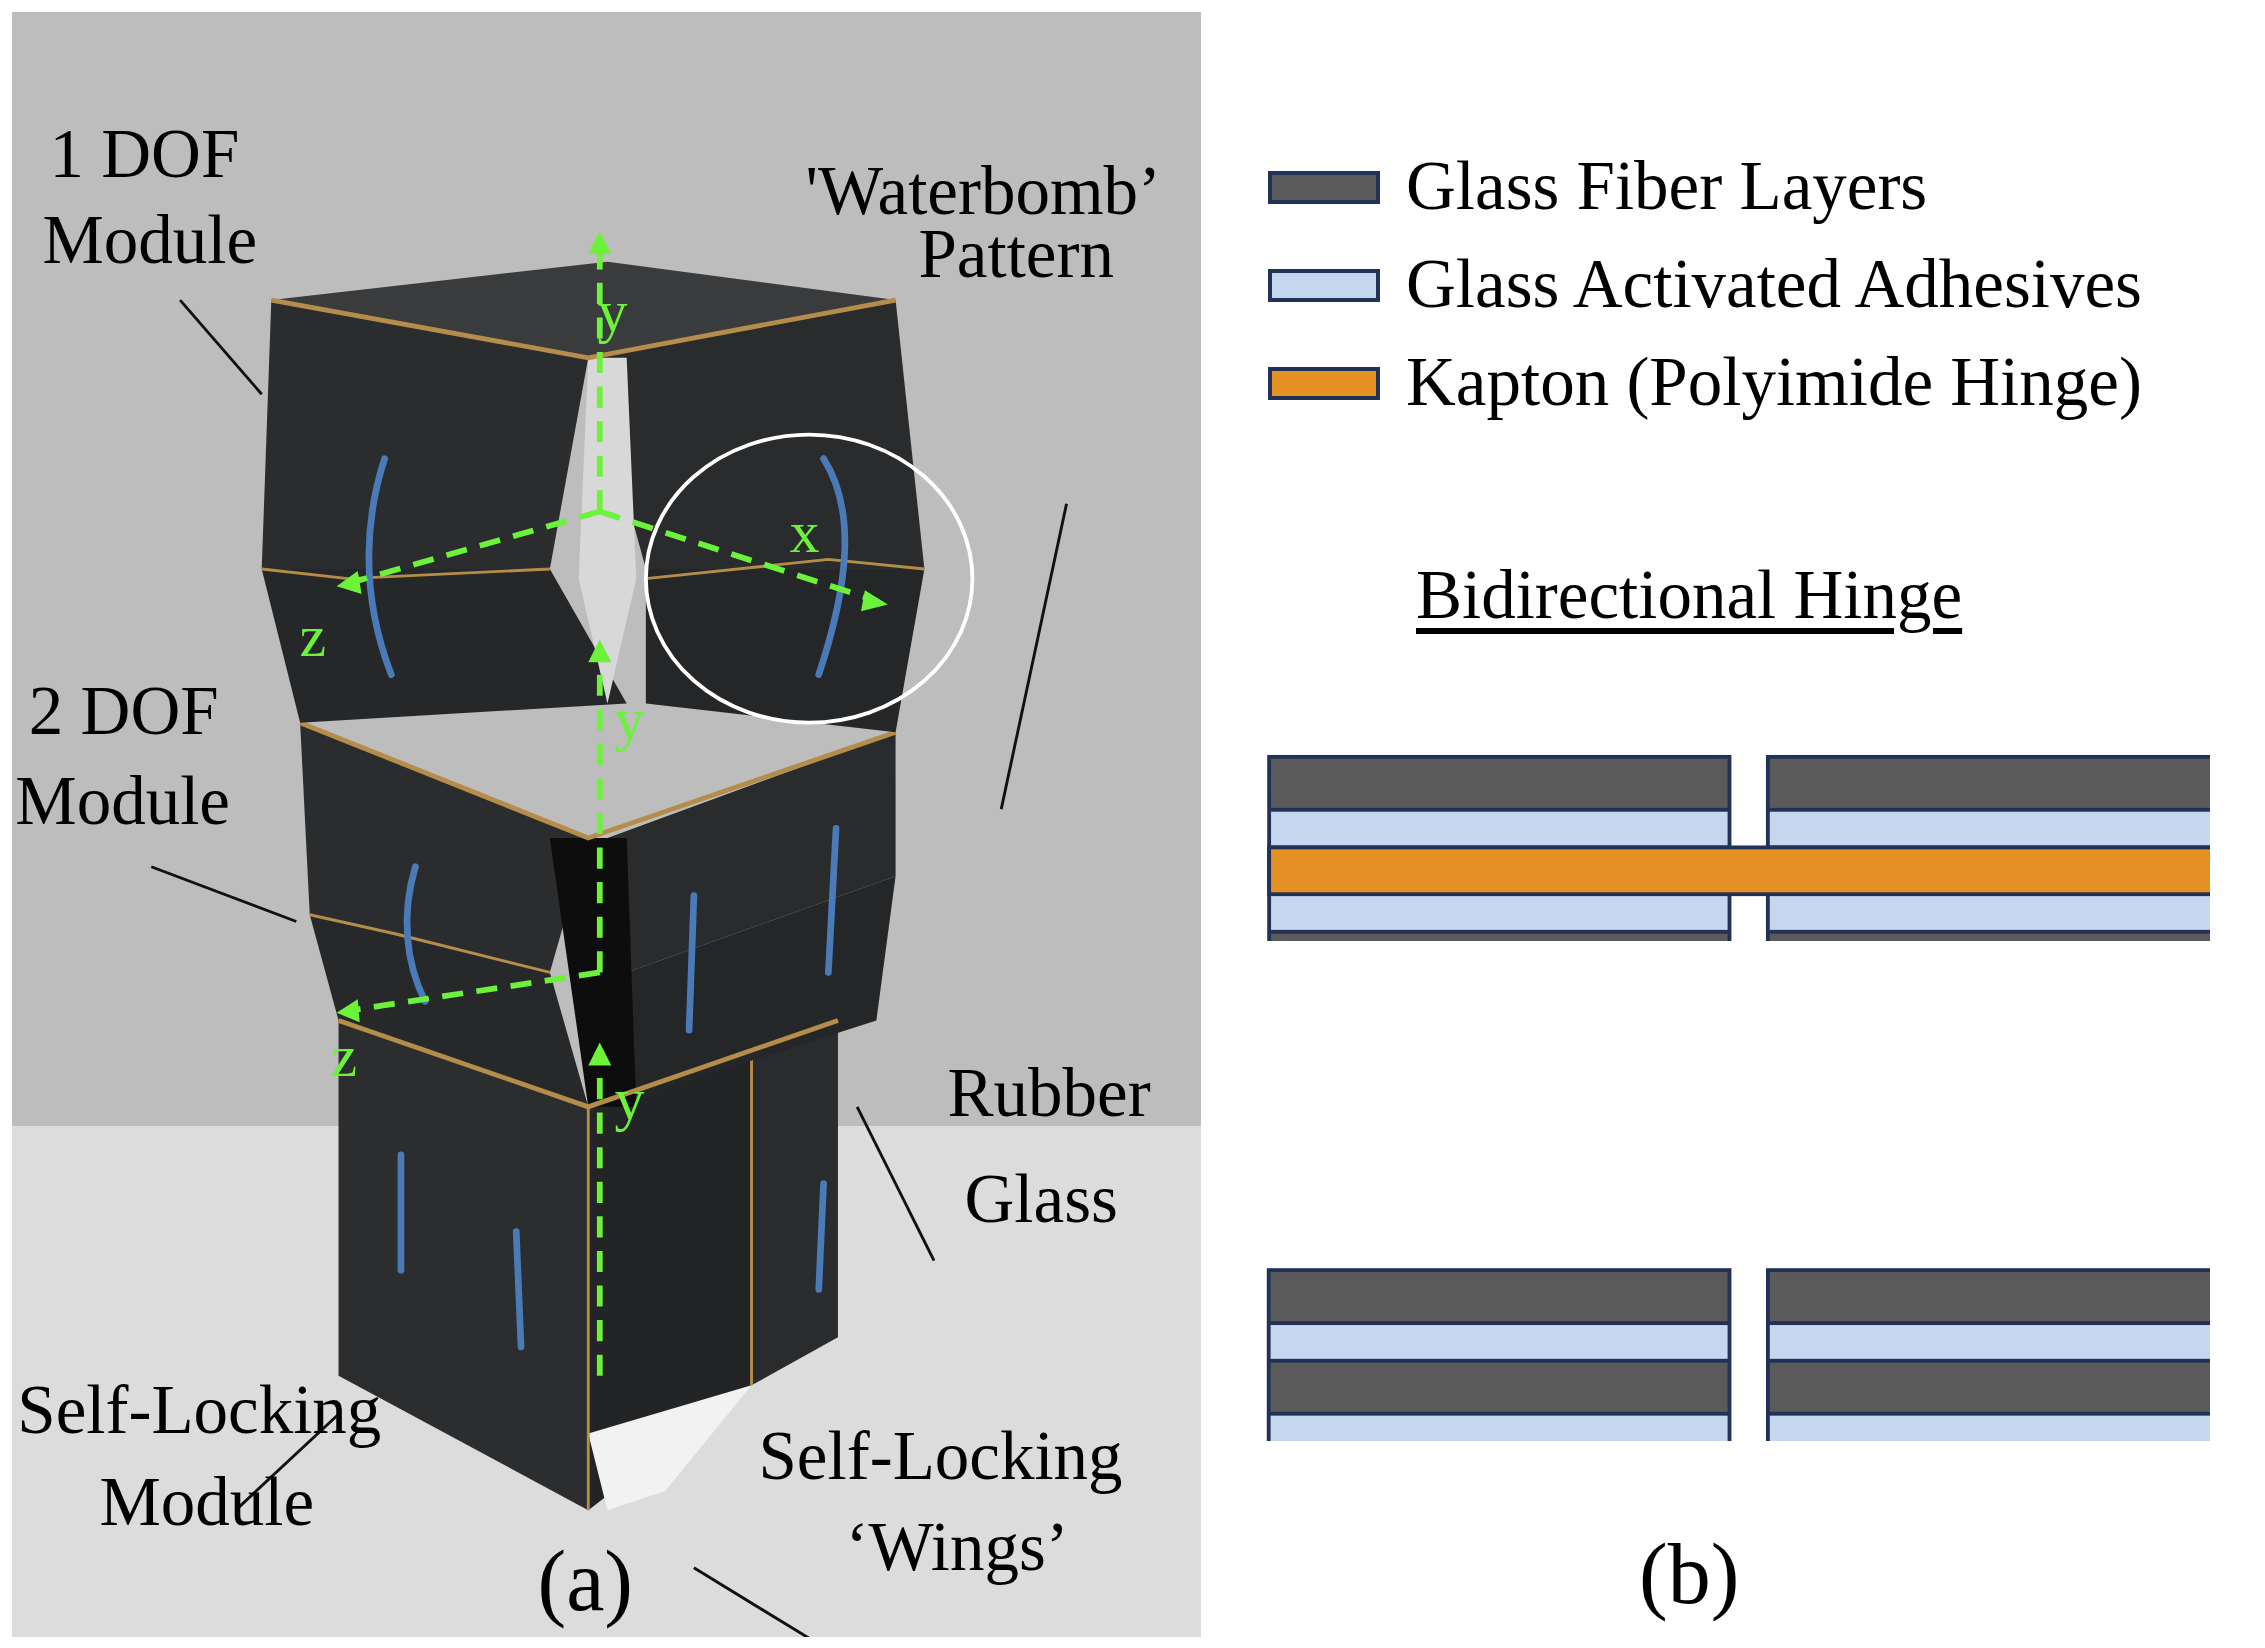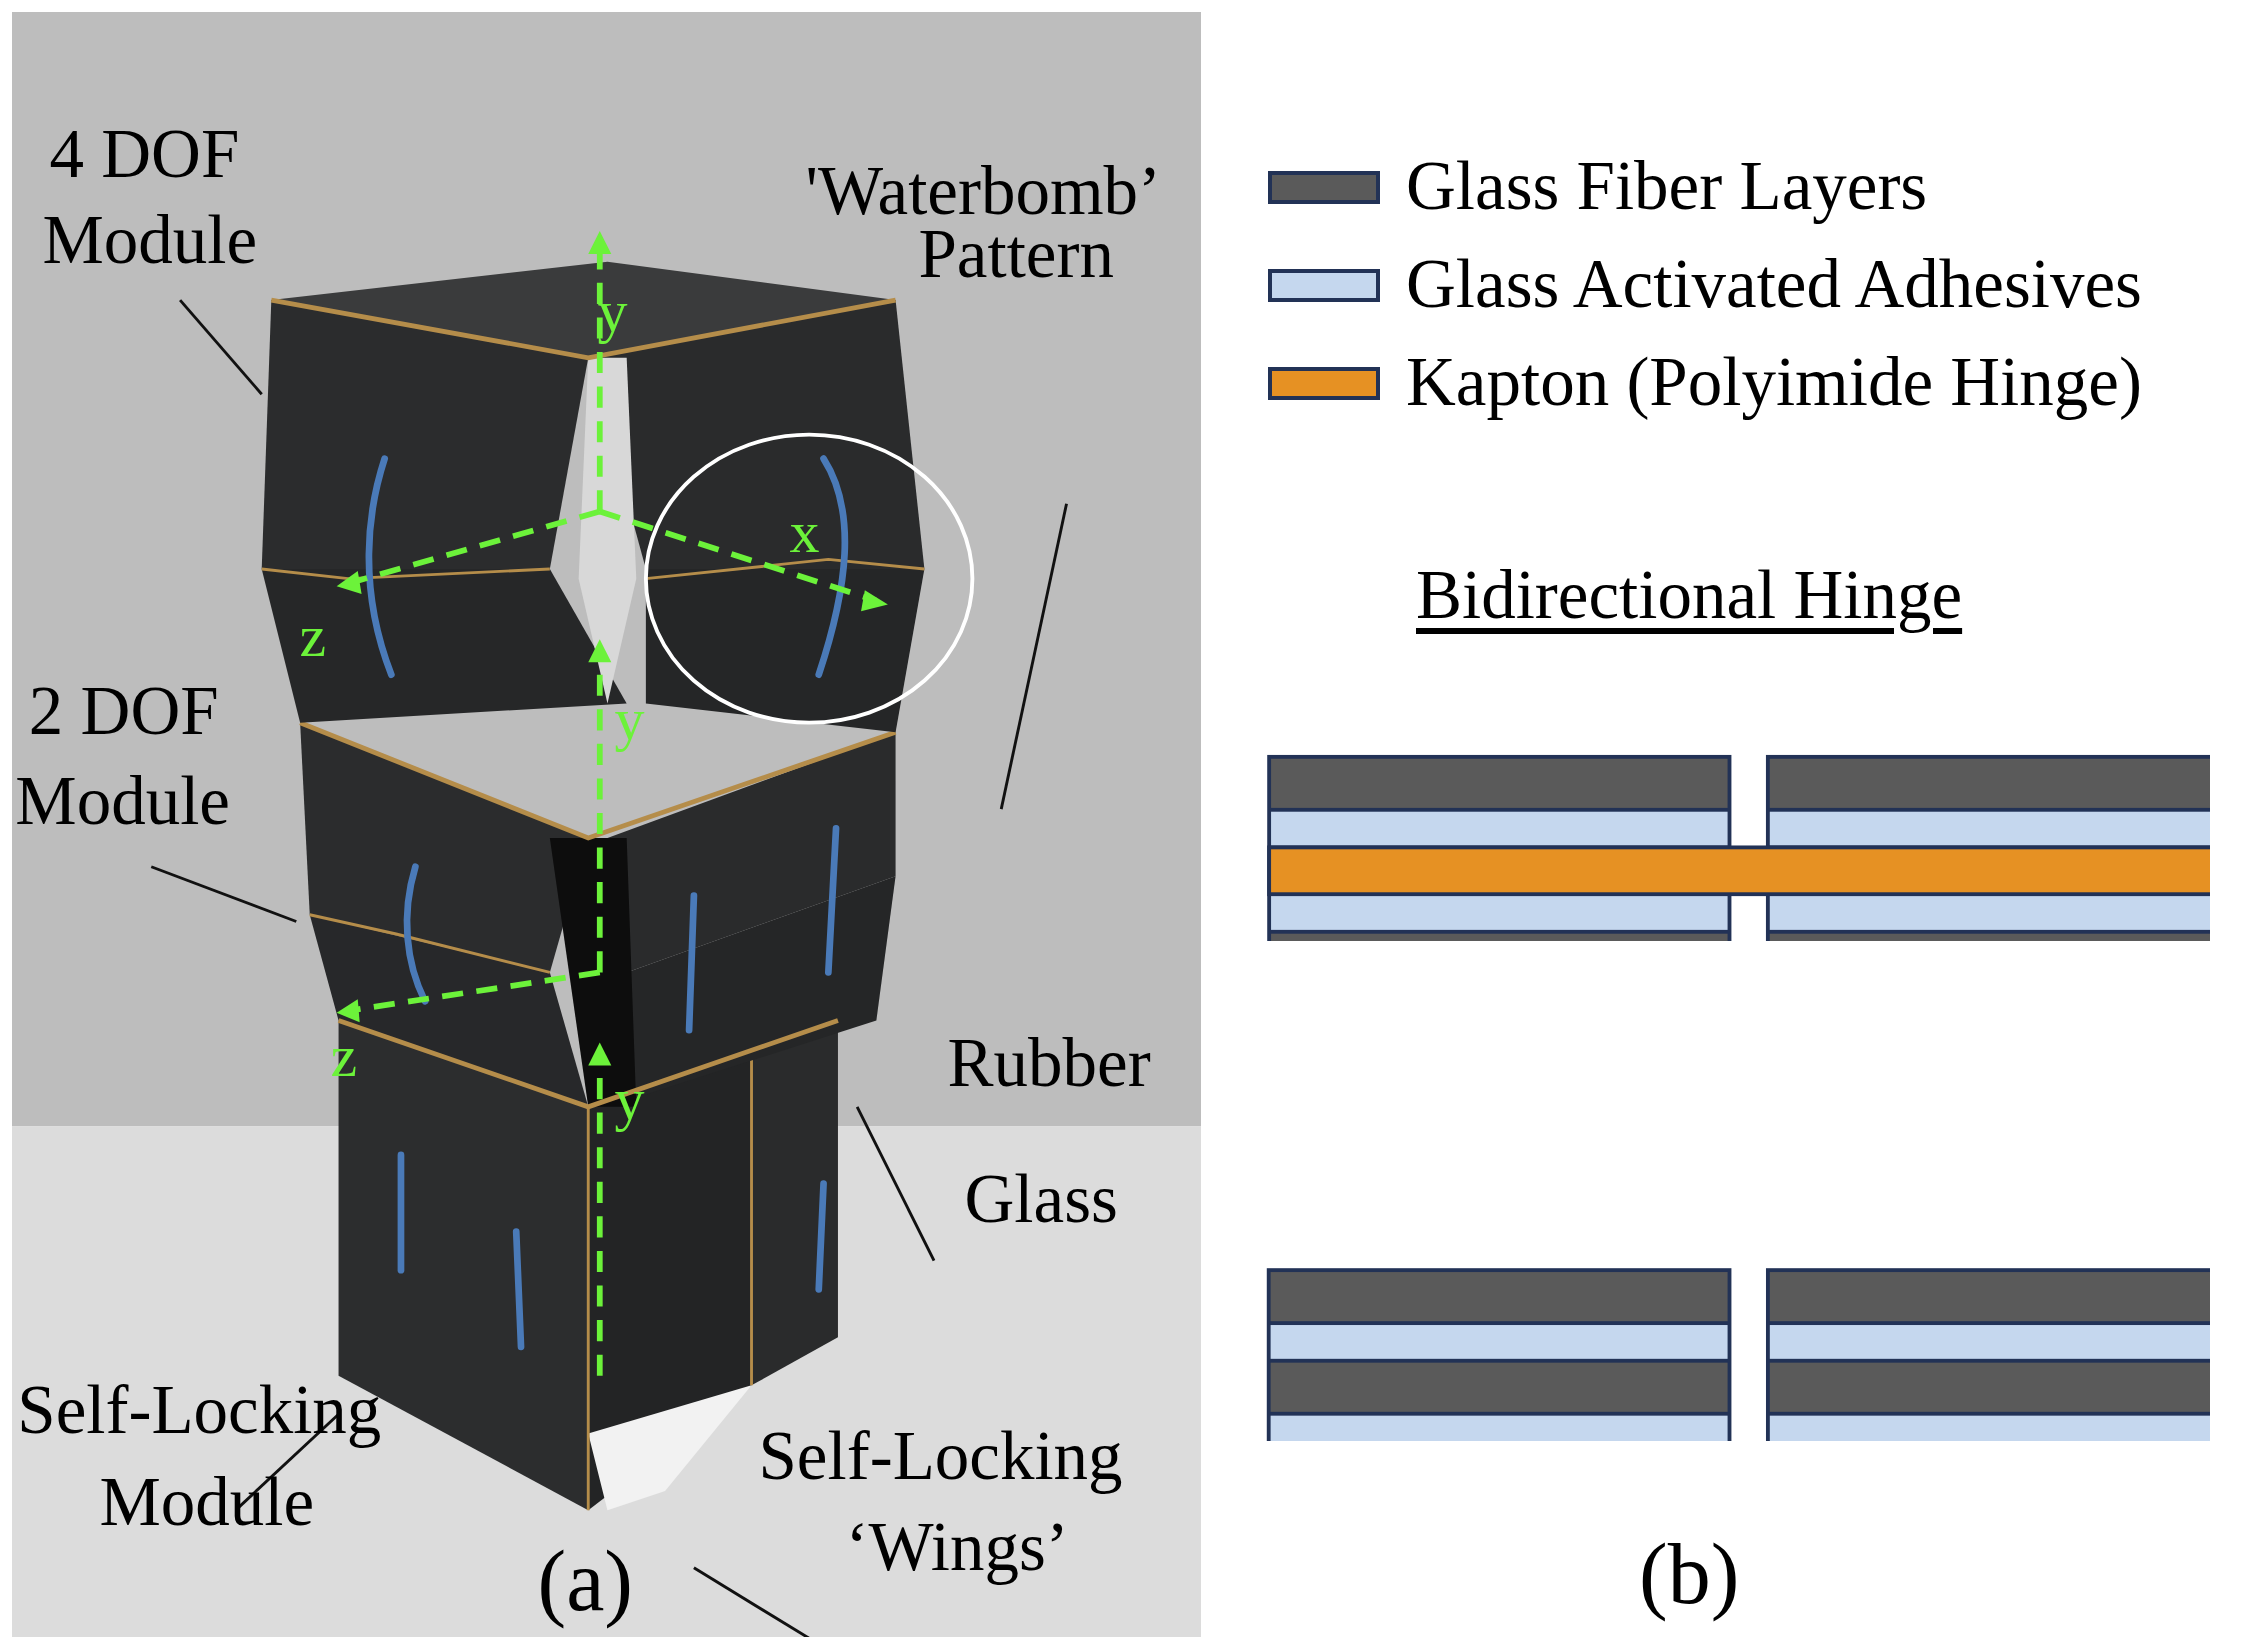--- a/index.html
+++ b/index.html
@@ -97,27 +97,27 @@
 
   
   <div class="label" style="left:586px;top:269px;font-size:60px;color:#6cf23a;">y</div>
   <div class="label" style="left:778px;top:490px;font-size:60px;color:#6cf23a;">x</div>
   <div class="label" style="left:288px;top:594px;font-size:60px;color:#6cf23a;">z</div>
   <div class="label" style="left:603px;top:677px;font-size:60px;color:#6cf23a;">y</div>
   <div class="label" style="left:319px;top:1014px;font-size:60px;color:#6cf23a;">z</div>
   <div class="label" style="left:603px;top:1057px;font-size:60px;color:#6cf23a;">y</div>
 
   
-  <div class="label" style="left:38px;top:108px;">4 DOF</div>
+  <div class="label" style="left:38px;top:108px;">1 DOF</div>
   <div class="label" style="left:31px;top:194px;">Module</div>
   <div class="label" style="left:794px;top:117px;margin-top:28px;">'Waterbomb’</div>
   <div class="label" style="left:907px;top:208px;">Pattern</div>
   <div class="label" style="left:17.3px;top:665px;">2 DOF</div>
   <div class="label" style="left:3.8px;top:755px;">Module</div>
-  <div class="label" style="left:936px;top:1017px;">Rubber</div>
+  <div class="label" style="left:936px;top:1047px;">Rubber</div>
   <div class="label" style="left:953px;top:1153px;">Glass</div>
   <div class="label" style="left:5.8px;top:1364px;">Self-Locking</div>
   <div class="label" style="left:88px;top:1456px;">Module</div>
   <div class="label" style="left:747px;top:1410px;">Self-Locking</div>
   <div class="label" style="left:834px;top:1501px;">‘Wings’</div>
 
   <div class="panel-caption" style="left:526px;top:1526px;">(a)</div>
 </div>
 
 <div class="abs" style="left:0;top:0;width:2071px;height:1649px;pointer-events:none;">

